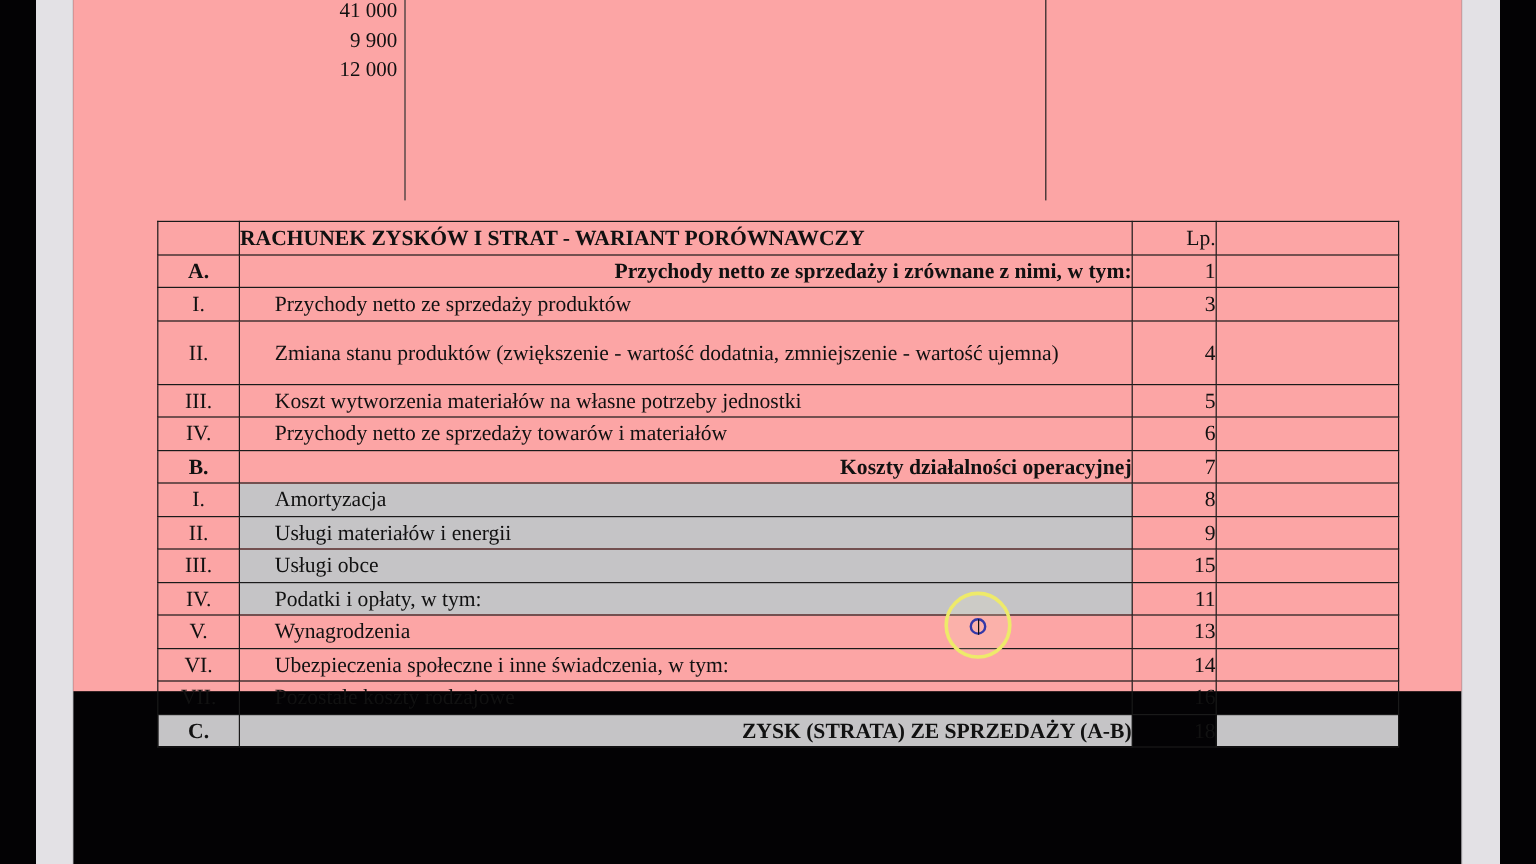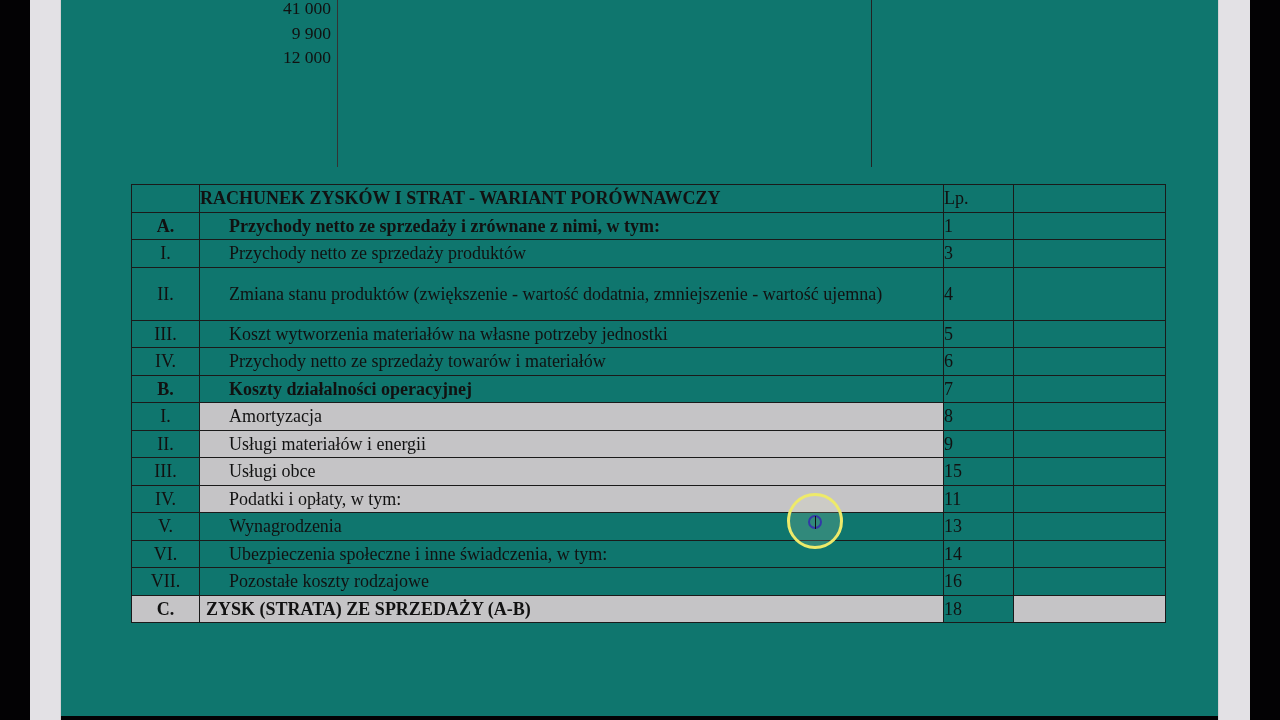--- a/index.html
+++ b/index.html
@@ -1,38 +1,38 @@
 <!DOCTYPE html>
 <html><head>
 <meta charset="utf-8">
 <style>
   html, body { margin:0; padding:0; }
   body { width:1280px; height:720px; position:relative; overflow:hidden; background:#030204; font-family:"Liberation Serif", serif; }
   .gutter-left { position:absolute; left:30px; top:0; width:31px; height:720px; background:#e3e1e5; border-right:1px solid #d2d0d4; box-sizing:border-box; }
   .gutter-right { position:absolute; left:1218px; top:0; width:32px; height:720px; background:#e3e1e5; border-left:1px solid #d2d0d4; box-sizing:border-box; }
-  .page { position:absolute; left:61px; top:0; width:1157px; height:716px; background:#0f766e; }
+  .page { position:absolute; left:61px; top:0; width:1157px; height:576px; background:#fca5a5; }
 
   
   .upper-vline-1 { position:absolute; left:276px; top:0; width:1px; height:167px; background:#333; }
   .upper-vline-2 { position:absolute; left:810px; top:0; width:1px; height:167px; background:#222; }
   .upper-values { position:absolute; left:150px; top:-4px; width:120px; text-align:right; font-size:17.5px; line-height:24.5px; color:#111; }
   .upper-values div { height:24.5px; }
 
   
   table.rzs { position:absolute; left:70px; top:184px; border-collapse:collapse; table-layout:fixed; width:1034px; font-size:18px; color:#111; }
   table.rzs td { border:1.5px solid #1a1a1a; padding:0; height:26.5px; line-height:22px; vertical-align:middle; white-space:nowrap; overflow:hidden; }
   col.c-sym { width:68px; }
   col.c-name { width:744px; }
   col.c-lp { width:70px; }
   col.c-val { width:152px; }
   td.sym { text-align:center; }
-  td.lp { text-align:left; }
+  td.lp { text-align:right; }
   td.name { padding-left:6px !important; }
   td.name span.indent { padding-left:23px; }
-  .bold { font-weight:bold; }
+  .bold { font-weight:bold;text-align:right; }
   .shade { background:#c5c4c6; }
   td.name.wrap { white-space:normal; line-height:26px; height:52px; padding-right:6px; text-align:justify; text-indent:23px; }
   td.header-title { font-weight:bold; padding-left:6px; }
 
   
   .cursor-ring { position:absolute; left:787px; top:493px; width:56px; height:56px; border-radius:50%; border:3px solid #eeea6a; box-sizing:border-box; background:rgba(250,250,200,0.15); }
   .cursor-dot { position:absolute; left:808px; top:515px; width:14px; height:14px; border-radius:50%; border:2.5px solid #3338a8; box-sizing:border-box; }
   .cursor-ibeam { position:absolute; left:815px; top:516px; width:1px; height:13px; background:#111; }
 </style>
 </head>

